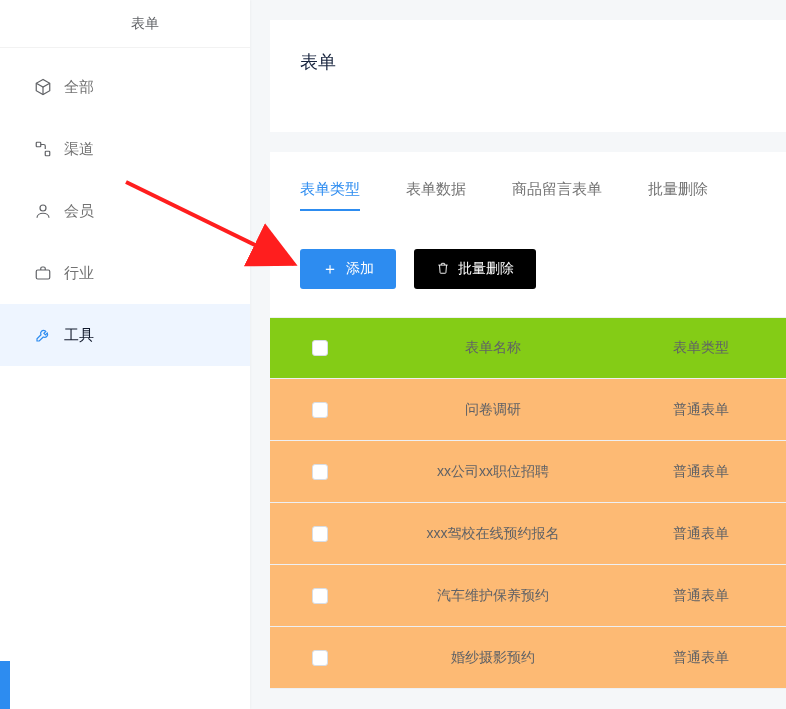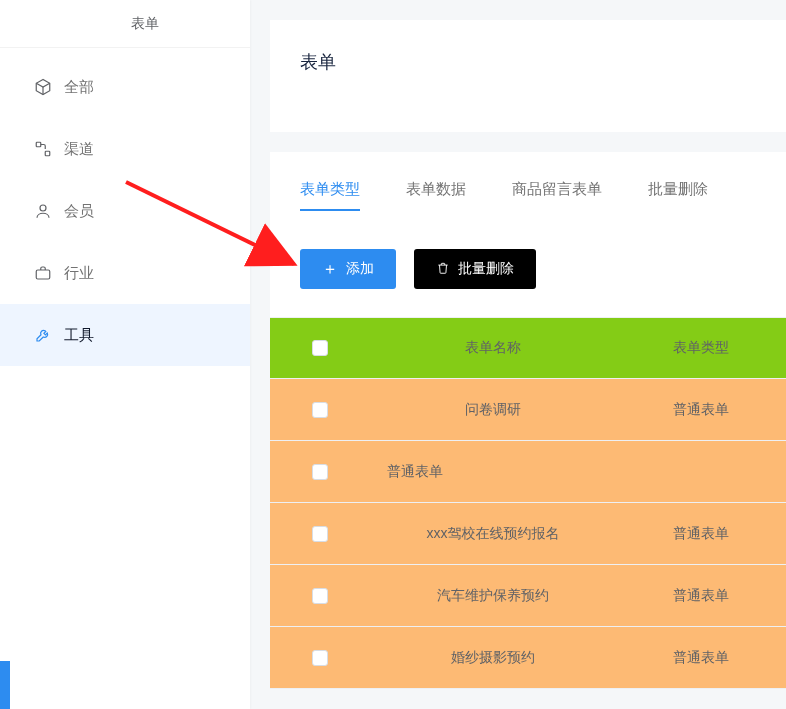--- a/index.html
+++ b/index.html
@@ -280,20 +280,21 @@
         <div class="col-check">
             <span class="checkbox"></span>
           </div>
         <div class="col-name">问卷调研</div>
         <div class="col-type">普通表单</div>
       </div>
       <div class="tbl-row">
         <div class="col-check">
             <span class="checkbox"></span>
           </div>
+        <div class="col-name">xx公司xx职位招聘</div>
         <div class="col-type">普通表单</div>
       </div>
       <div class="tbl-row">
         <div class="col-check">
             <span class="checkbox"></span>
           </div>
         <div class="col-name">xxx驾校在线预约报名</div>
         <div class="col-type">普通表单</div>
       </div>
       <div class="tbl-row">

